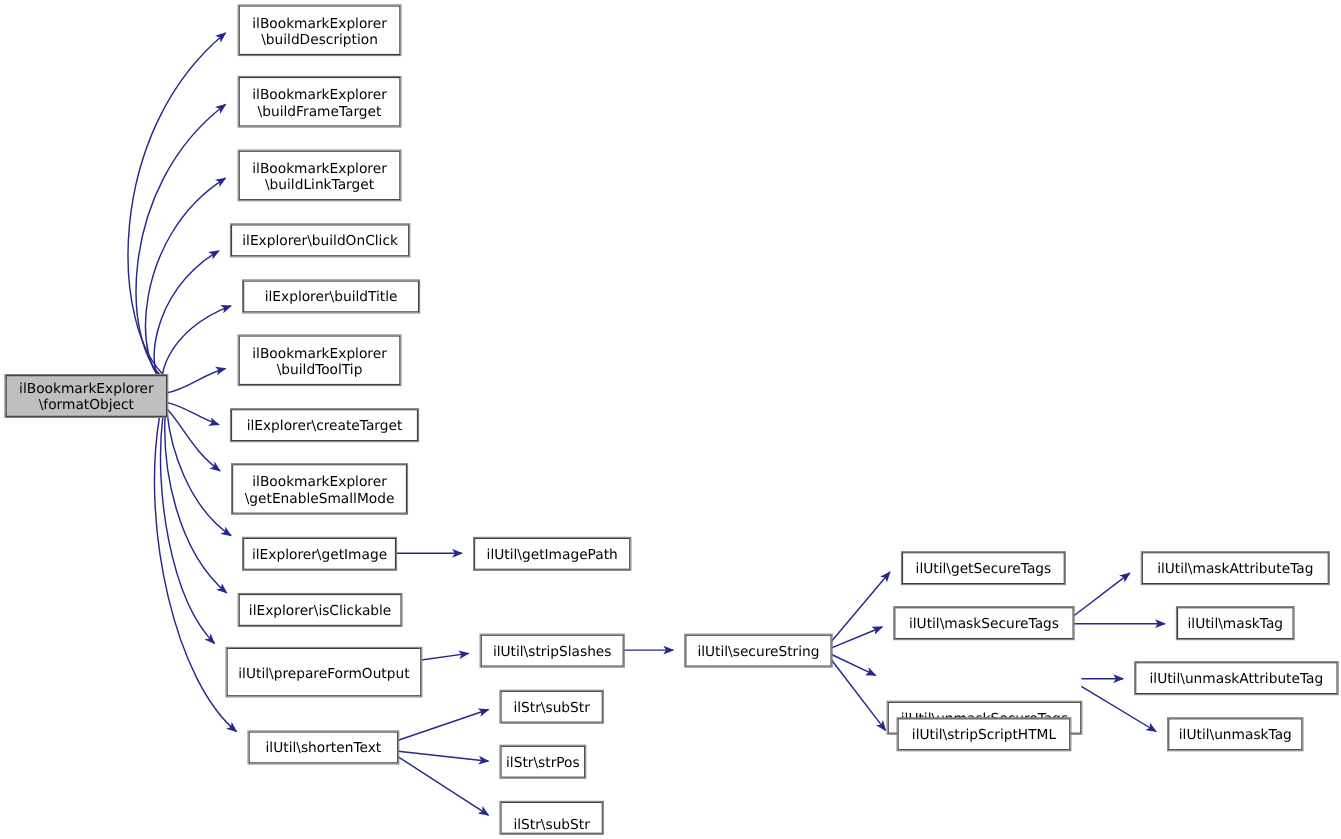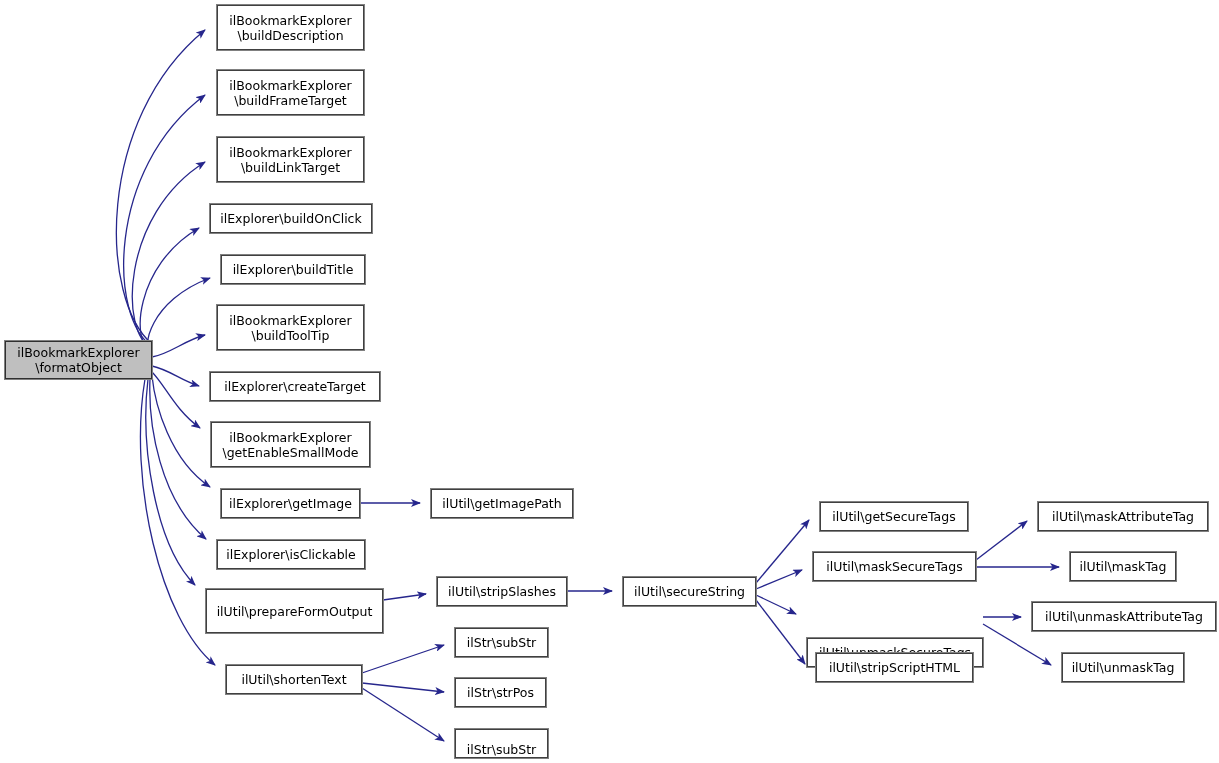--- a/index.html
+++ b/index.html
@@ -96,34 +96,34 @@
   <div id="nodes-group">
       <div class="node root" style="left: 5px; top: 341px; width: 147px; height: 38px;"><span class="node-label">ilBookmarkExplorer
 \formatObject</span></div>
       <div class="node" style="left: 217px; top: 5px; width: 147px; height: 45px;"><span class="node-label">ilBookmarkExplorer
 \buildDescription</span></div>
       <div class="node" style="left: 217px; top: 70px; width: 147px; height: 45px;"><span class="node-label">ilBookmarkExplorer
 \buildFrameTarget</span></div>
       <div class="node" style="left: 217px; top: 137px; width: 147px; height: 45px;"><span class="node-label">ilBookmarkExplorer
 \buildLinkTarget</span></div>
       <div class="node" style="left: 210px; top: 204px; width: 162px; height: 29px;"><span class="node-label">ilExplorer\buildOnClick</span></div>
-      <div class="node" style="left: 221px; top: 255px; width: 144px; height: 29px; align-items: center;"><span class="node-label">ilExplorer\buildTitle</span></div>
+      <div class="node" style="left: 221px; top: 255px; width: 160px; height: 29px; align-items: center;"><span class="node-label">ilExplorer\buildTitle</span></div>
       <div class="node" style="left: 217px; top: 305px; width: 147px; height: 45px;"><span class="node-label">ilBookmarkExplorer
 \buildToolTip</span></div>
       <div class="node" style="left: 210px; top: 372px; width: 170px; height: 29px;"><span class="node-label">ilExplorer\createTarget</span></div>
       <div class="node" style="left: 211px; top: 422px; width: 159px; height: 45px;"><span class="node-label">ilBookmarkExplorer
 \getEnableSmallMode</span></div>
       <div class="node" style="left: 221px; top: 489px; width: 139px; height: 29px;"><span class="node-label">ilExplorer\getImage</span></div>
       <div class="node" style="left: 217px; top: 540px; width: 148px; height: 29px;"><span class="node-label">ilExplorer\isClickable</span></div>
       <div class="node" style="left: 206px; top: 589px; width: 177px; height: 44px;"><span class="node-label">ilUtil\prepareFormOutput</span></div>
       <div class="node" style="left: 226px; top: 665px; width: 136px; height: 29px;"><span class="node-label">ilUtil\shortenText</span></div>
       <div class="node" style="left: 431px; top: 489px; width: 142px; height: 29px;"><span class="node-label">ilUtil\getImagePath</span></div>
       <div class="node" style="left: 437px; top: 577px; width: 130px; height: 29px;"><span class="node-label">ilUtil\stripSlashes</span></div>
       <div class="node" style="left: 455px; top: 628px; width: 93px; height: 29px;"><span class="node-label">ilStr\subStr</span></div>
-      <div class="node" style="left: 455px; top: 678px; width: 91px; height: 29px;"><span class="node-label">ilStr\strPos</span></div>
+      <div class="node" style="left: 455px; top: 678px; width: 77px; height: 29px;"><span class="node-label">ilStr\strPos</span></div>
       <div class="node" style="left: 455px; top: 729px; width: 93px; height: 29px; align-items: flex-end;"><span class="node-label">ilStr\subStr</span></div>
       <div class="node" style="left: 623px; top: 577px; width: 133px; height: 29px;"><span class="node-label">ilUtil\secureString</span></div>
       <div class="node" style="left: 820px; top: 502px; width: 148px; height: 29px;"><span class="node-label">ilUtil\getSecureTags</span></div>
       <div class="node" style="left: 813px; top: 552px; width: 163px; height: 29px;"><span class="node-label">ilUtil\maskSecureTags</span></div>
       <div class="node" style="left: 807px; top: 602px; width: 176px; height: 29px; margin-top: 36px;"><span class="node-label">ilUtil\unmaskSecureTags</span></div>
       <div class="node" style="left: 816px; top: 653px; width: 157px; height: 29px;"><span class="node-label">ilUtil\stripScriptHTML</span></div>
       <div class="node" style="left: 1038px; top: 502px; width: 170px; height: 29px;"><span class="node-label">ilUtil\maskAttributeTag</span></div>
       <div class="node" style="left: 1070px; top: 552px; width: 106px; height: 29px;"><span class="node-label">ilUtil\maskTag</span></div>
       <div class="node" style="left: 1032px; top: 602px; width: 184px; height: 29px;"><span class="node-label">ilUtil\unmaskAttributeTag</span></div>
       <div class="node" style="left: 1062px; top: 653px; width: 122px; height: 29px;"><span class="node-label">ilUtil\unmaskTag</span></div>

